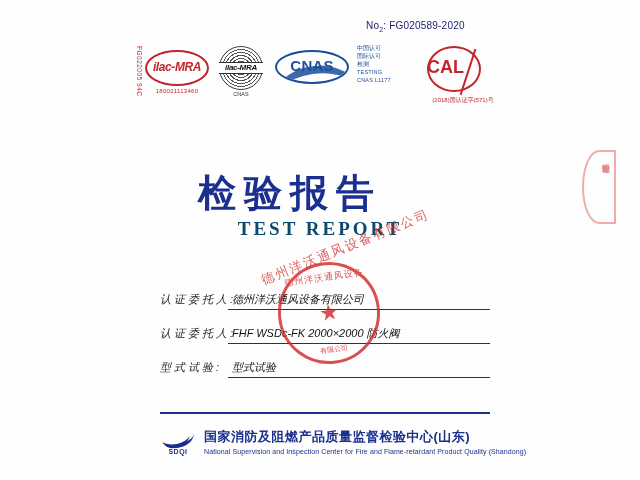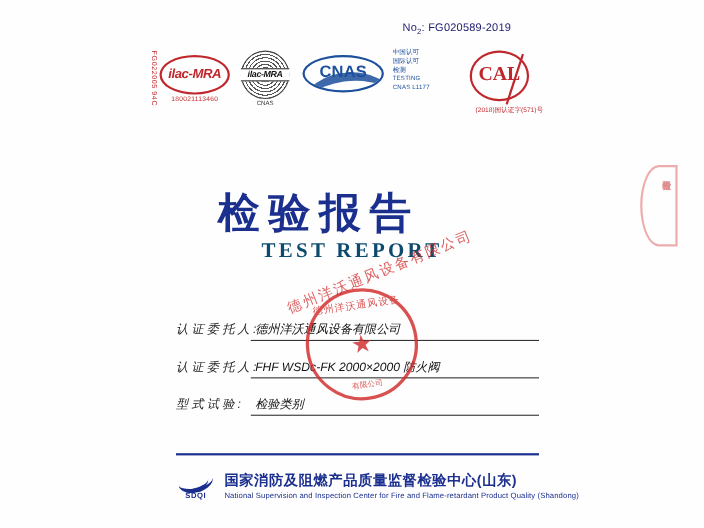--- a/index.html
+++ b/index.html
@@ -192,25 +192,25 @@
     left: 8px; top: 2px;
     width: 54px; height: 46px;
     border: 2.5px solid #c0272d;
     border-radius: 50%;
     box-sizing: border-box;
   }
   .cal-text {
     position: absolute;
     left: 8px; top: 13px;
     width: 54px;
-    text-align: center;
+    text-align: left;
     font-size: 18px;
     font-weight: bold;
     color: #c0272d;
-    font-family: Liberation Serif, serif;
+    font-family: Liberation Sans, sans-serif;
     letter-spacing: 0px;
   }
   .cal-slash {
     position: absolute;
     left: 48px; top: 4px;
     width: 2px; height: 48px;
     background: #c0272d;
     transform: rotate(18deg);
   }
   .cal-caption {
@@ -425,21 +425,21 @@
     letter-spacing: .1px;
     white-space: nowrap;
   }
 </style>
 </head>
 <body>
 
 <div class="page">
 
   <div class="report-no">
-    <span>No</span><span class="sub">2</span><span>: FG020589-2019</span>
+    <span>No</span><span class="sub">2</span><span>: FG020589-2020</span>
   </div>
 
   <div class="logo-strip">
 
     <div class="vcode">FG022005 94C</div>
 
     <div class="logo logo-ilac-mra">
       <div class="ilac-ellipse"></div>
       <div class="ilac-text">ilac-MRA</div>
       <div class="ilac-bottom">180021113460</div>
@@ -487,21 +487,21 @@
       <div class="field-value">德州洋沃通风设备有限公司</div>
       <div class="field-line"></div>
     </div>
     <div class="field-row">
       <div class="field-label">认证委托人:</div>
       <div class="field-value">FHF WSDc-FK 2000×2000 防火阀</div>
       <div class="field-line"></div>
     </div>
     <div class="field-row">
       <div class="field-label">型式试验:</div>
-      <div class="field-value">检验类别</div>
+      <div class="field-value">型式试验</div>
       <div class="field-line"></div>
     </div>
   </div>
 
   <div class="stamp-round">
     <div class="stamp-arc-top">德州洋沃通风设备</div>
     <div class="star">★</div>
     <div class="stamp-arc-bottom">有限公司</div>
   </div>
   <div class="stamp-diag">德州洋沃通风设备有限公司</div>

